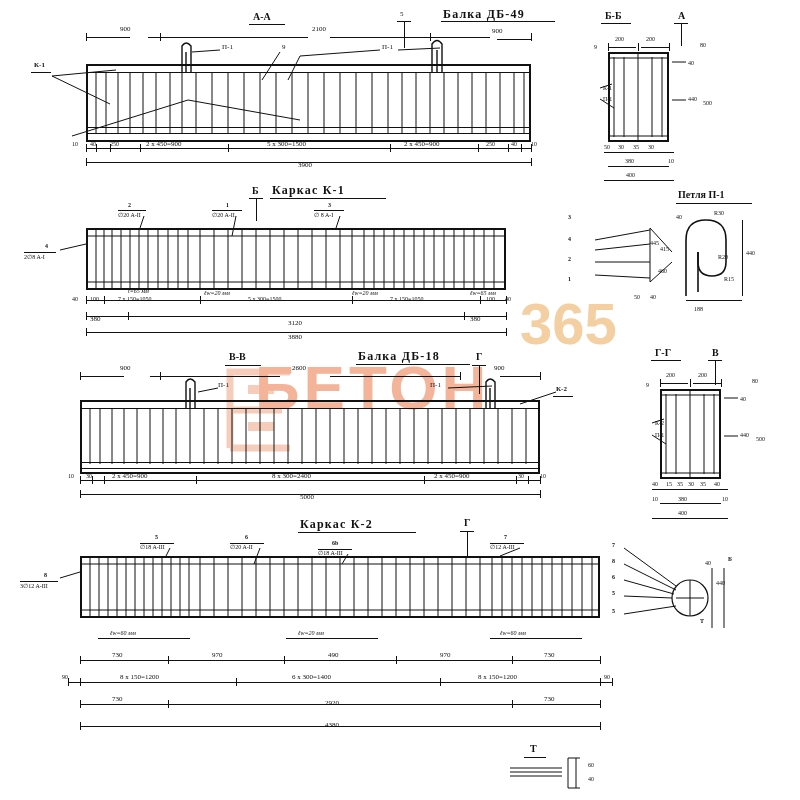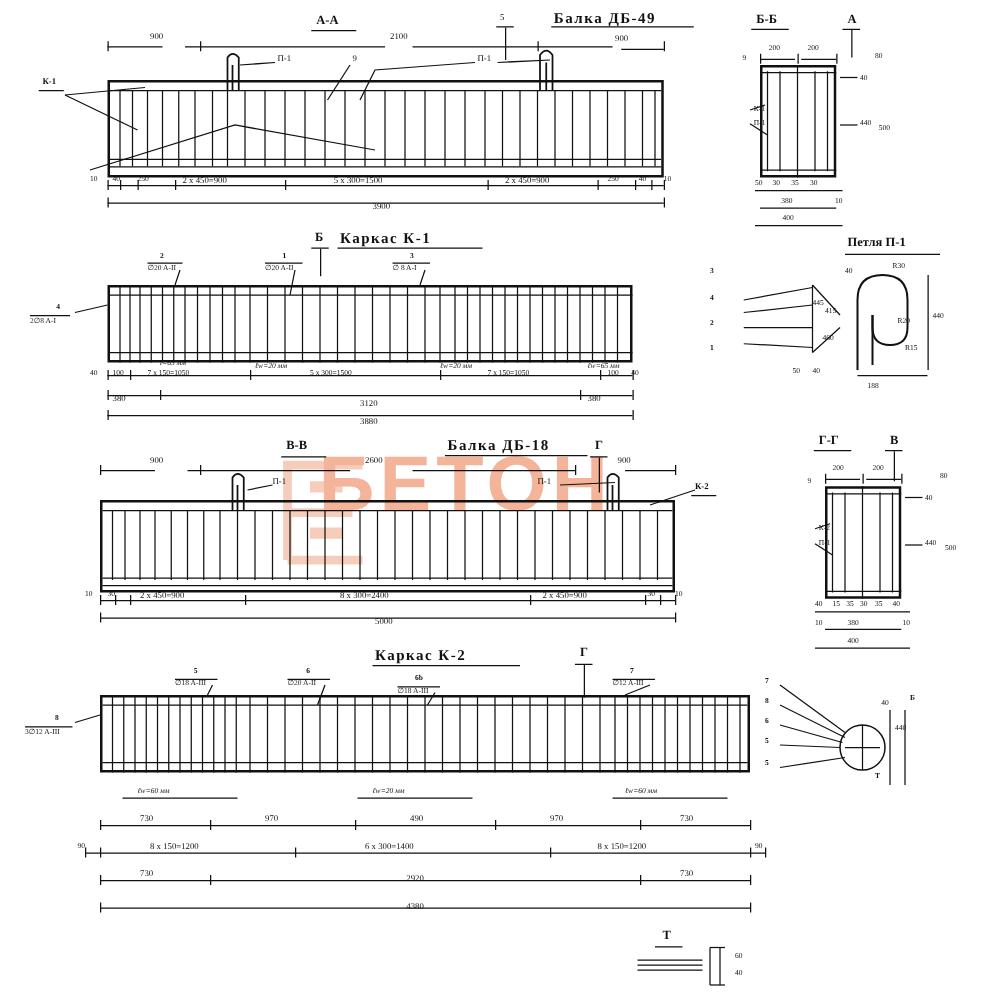--- a/index.html
+++ b/index.html
@@ -33,20 +33,21 @@
         <path d="M40 80 L92 80"></path>
         <path d="M40 118 L100 118"></path>
       </g>
       <g fill="#f0a383">
         <rect x="58" y="55" width="26" height="9"></rect>
         <rect x="58" y="92" width="26" height="9"></rect>
       </g>
     </svg>
   </div>
   <div class="wm-text" style="left:255px;top:352px;font-size:62px;color:#f3b49a;letter-spacing:4px;">БЕТОН</div>
+  <div class="wm-text" style="left:520px;top:290px;font-size:58px;color:#f3cfa2;">365</div>
 
   <div class="t lg b" style="left:443px;top:8px;">Балка ДБ-49</div>
   <div class="ln h" style="left:441px;top:21px;width:114px;"></div>
   <div class="t md b" style="left:253px;top:12px;">А-А</div>
   <div class="ln h" style="left:249px;top:24px;width:36px;"></div>
 
   <div class="t sm" style="left:120px;top:26px;">900</div>
   <div class="t sm" style="left:312px;top:26px;">2100</div>
   <div class="t sm" style="left:492px;top:28px;">900</div>
   <div class="t sm" style="left:400px;top:11px;">5</div>

